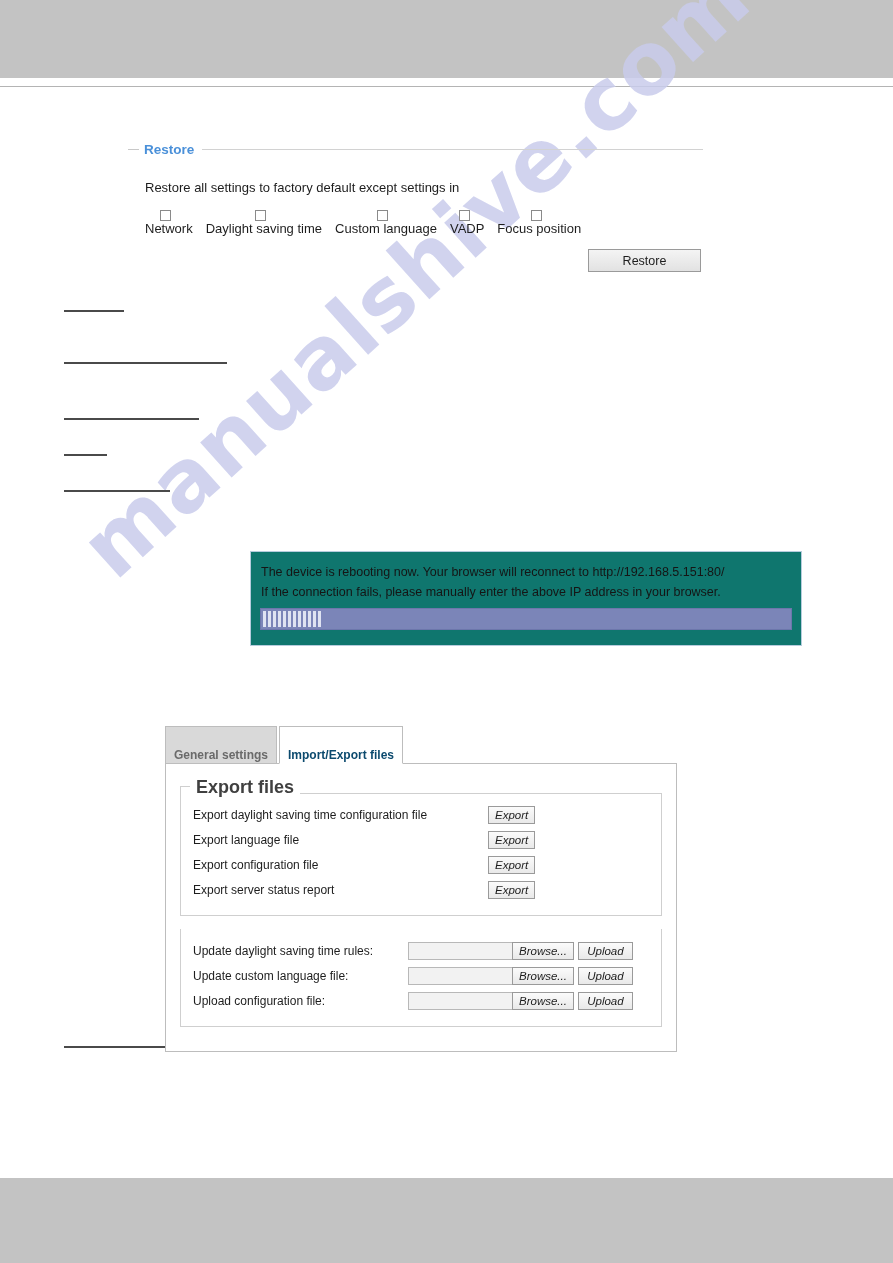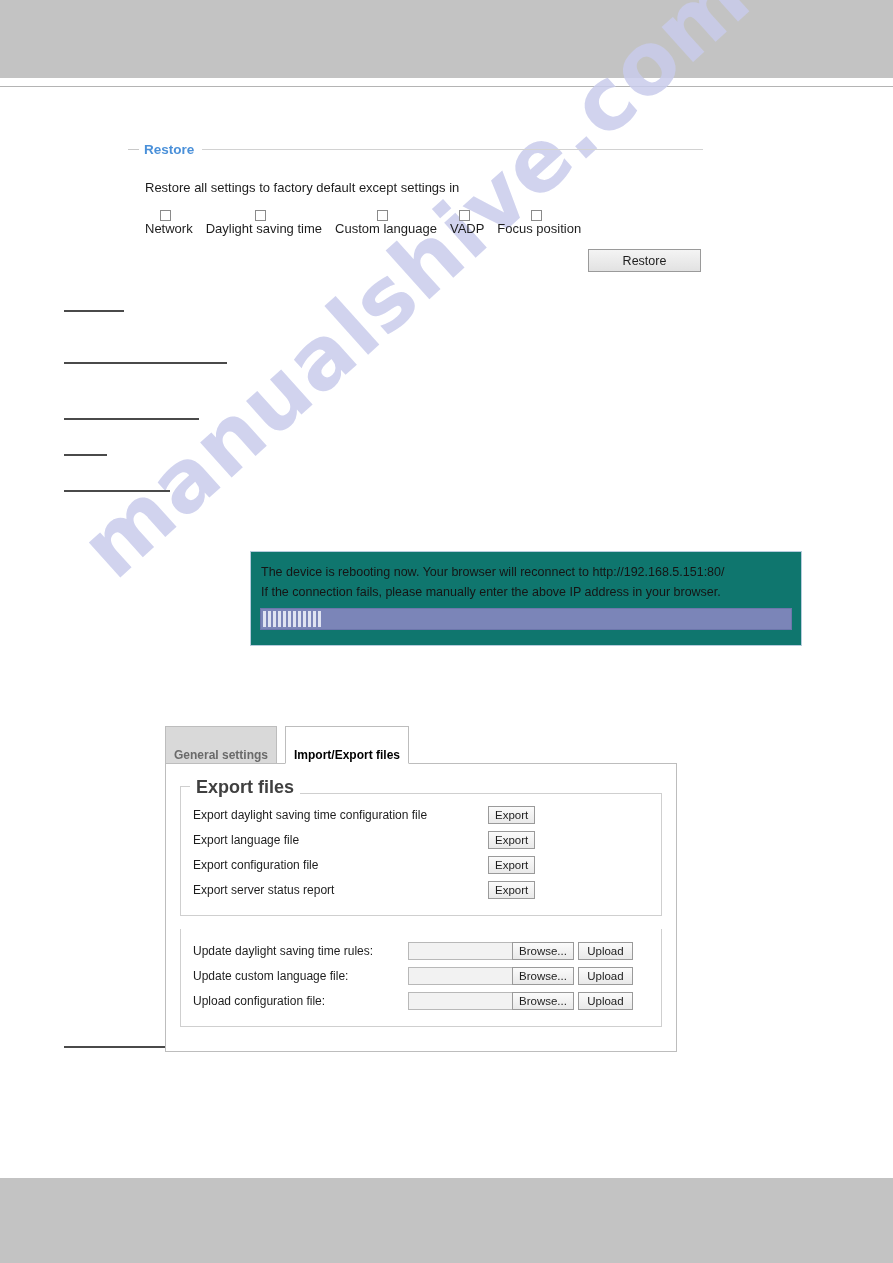--- a/index.html
+++ b/index.html
@@ -223,23 +223,23 @@
     background: #d9d9d9;
     border: 1px solid #bdbdbd;
     border-bottom: none;
     color: #6a6a6a;
     font-weight: bold;
   }
   .tab.active {
     background: #ffffff;
     border: 1px solid #bdbdbd;
     border-bottom: 1px solid #ffffff;
-    color: #000000;
+    color: #0c4a6e;
     font-weight: bold;
-    margin-left: 8px;
+    margin-left: 2px;
     margin-bottom: -1px;
     position: relative;
     z-index: 4;
   }
   .panel {
     border: 1px solid #bdbdbd;
     background: #ffffff;
     padding: 16px 14px 18px 14px;
     box-sizing: border-box;
     position: relative;
@@ -303,20 +303,21 @@
     background: linear-gradient(#fbfbfb, #e9e9e9);
     font-size: 11.5px;
     color: #1d1d1d;
     font-family: "Liberation Sans", sans-serif;
     line-height: 16px;
     text-align: center;
     padding: 0 6px;
     box-sizing: border-box;
     cursor: default;
     white-space: nowrap;
+    font-style: italic;
   }
   .file-field {
     width: 104px;
     height: 18px;
     background: #f2f2f2;
     border: 1px solid #b8b8b8;
     border-right: none;
     box-sizing: border-box;
   }
   .file-group { display: flex; align-items: center; }

